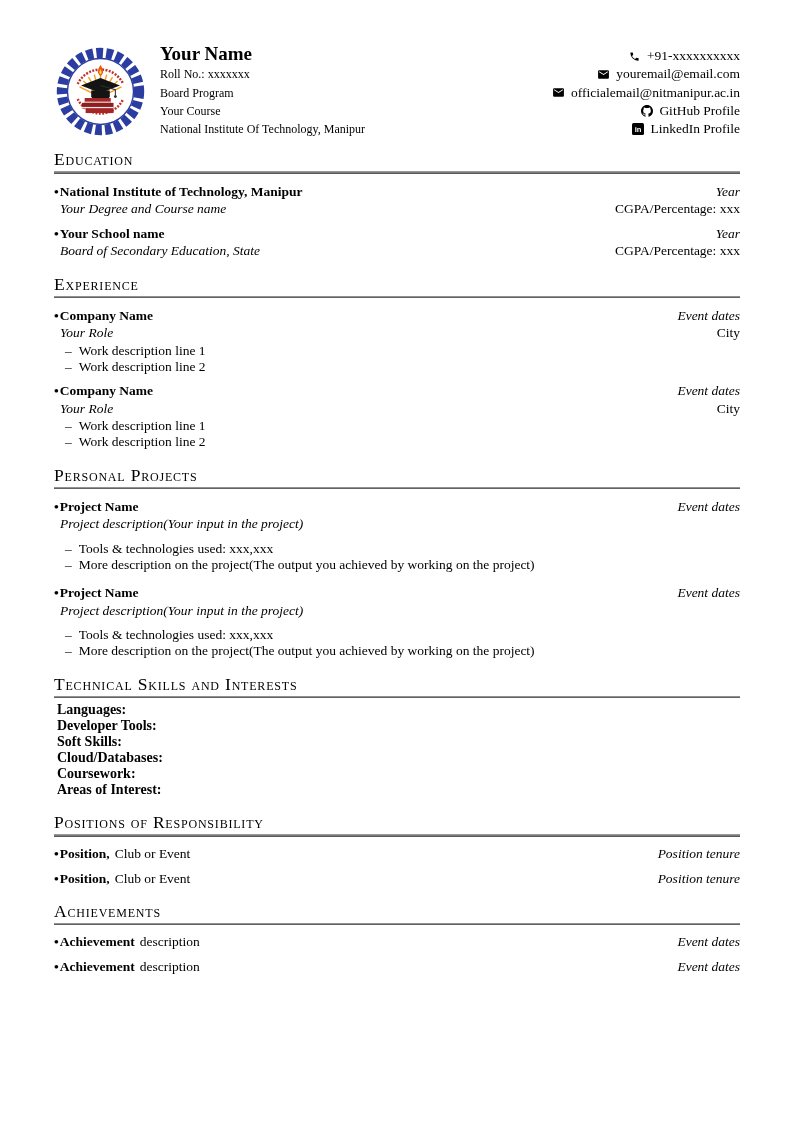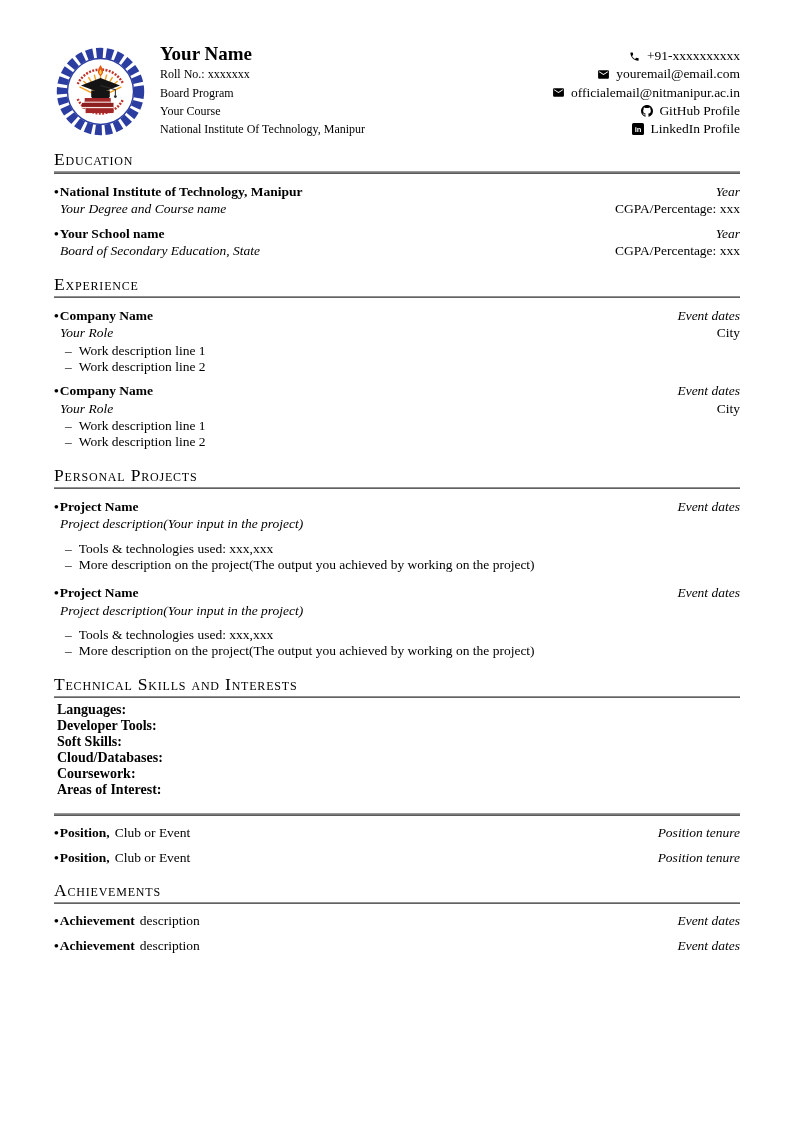--- a/index.html
+++ b/index.html
@@ -282,20 +282,21 @@
       <div class="skill-row"><span class="skill-label">Languages:</span><span></span></div>
       <div class="skill-row"><span class="skill-label">Developer Tools:</span><span></span></div>
       <div class="skill-row"><span class="skill-label">Soft Skills:</span><span></span></div>
       <div class="skill-row"><span class="skill-label">Cloud/Databases:</span><span></span></div>
       <div class="skill-row"><span class="skill-label">Coursework:</span><span></span></div>
       <div class="skill-row"><span class="skill-label">Areas of Interest:</span><span></span></div>
     </div>
   </div>
 
   <div class="section">
+    <div class="section-title">Positions of Responsibility</div>
     <div class="rule"></div>
     <div class="pos-items">
       <div class="row pos-item">
         <span><span class="marker">•</span><span class="bold">Position,</span><span class="pos-rest">Club or Event</span></span>
         <span class="italic">Position tenure</span>
       </div>
       <div class="row pos-item">
         <span><span class="marker">•</span><span class="bold">Position,</span><span class="pos-rest">Club or Event</span></span>
         <span class="italic">Position tenure</span>
       </div>

